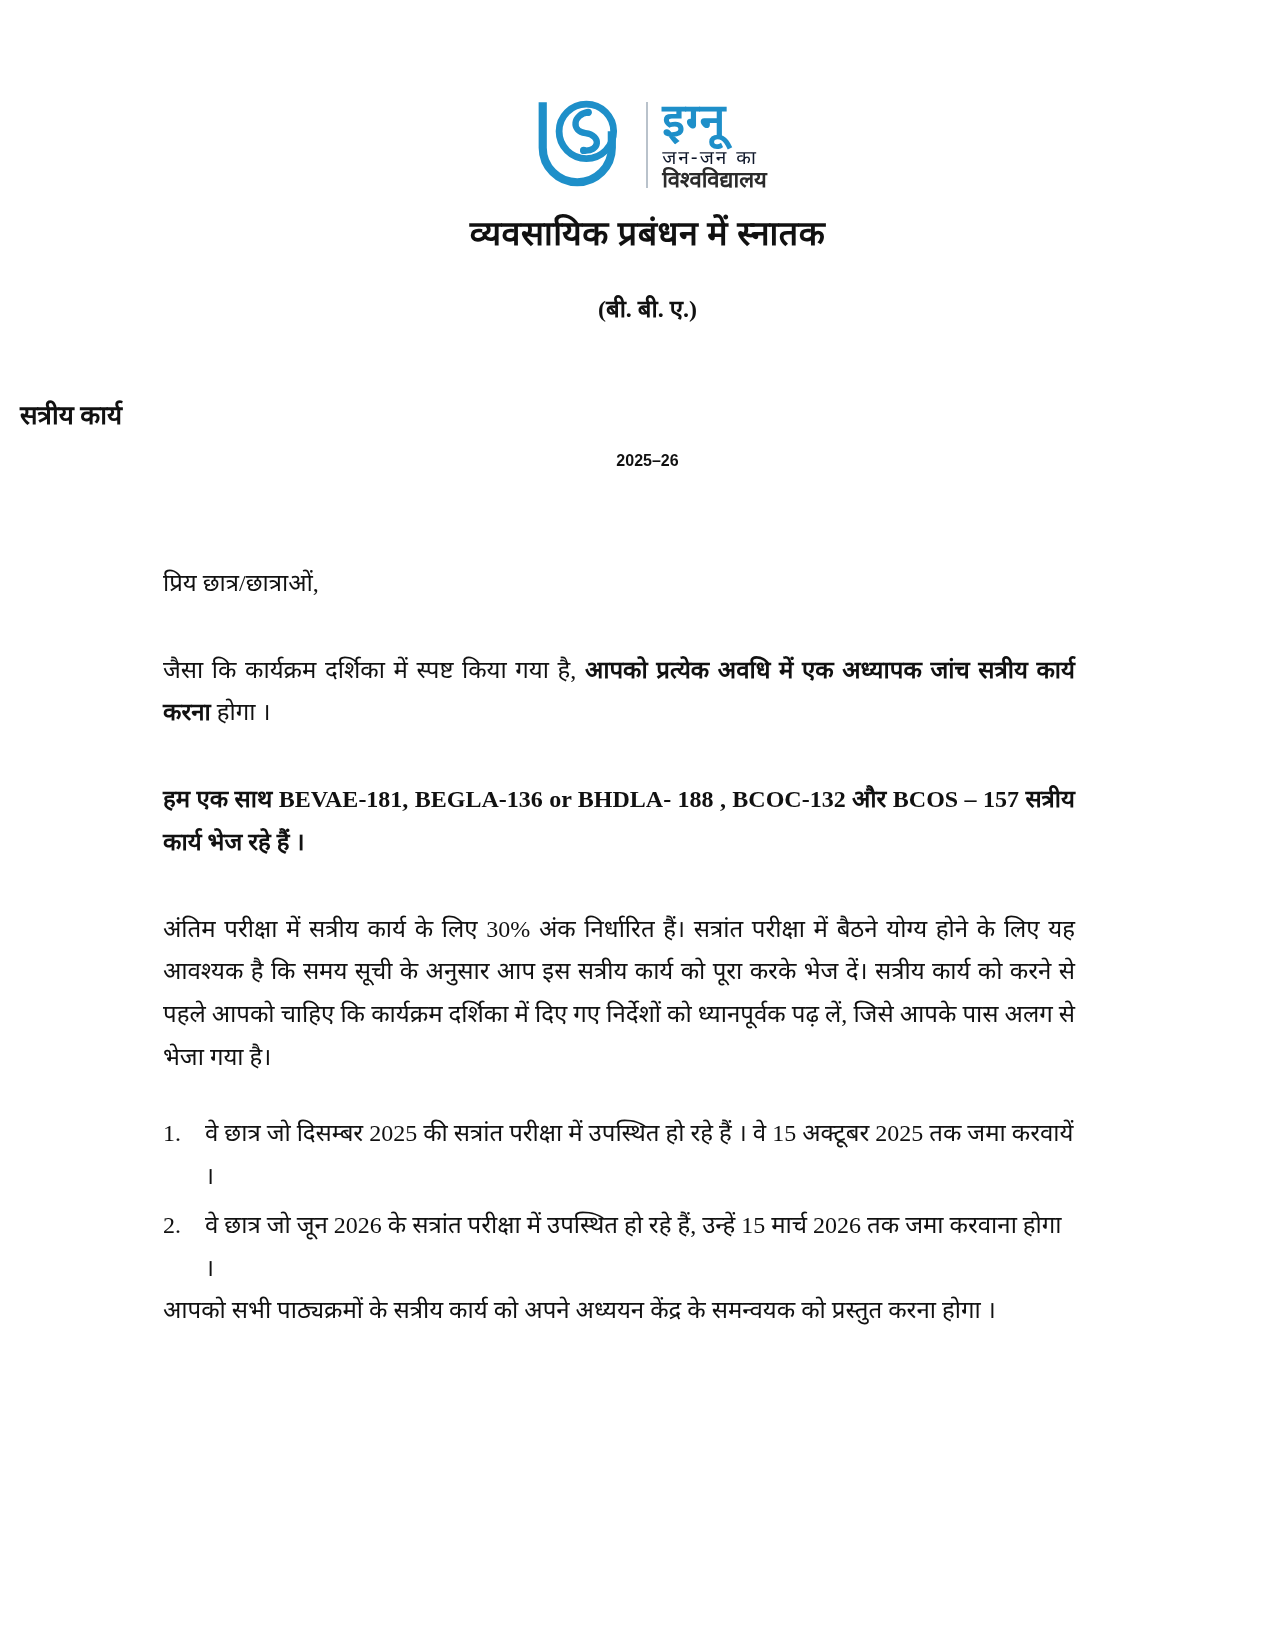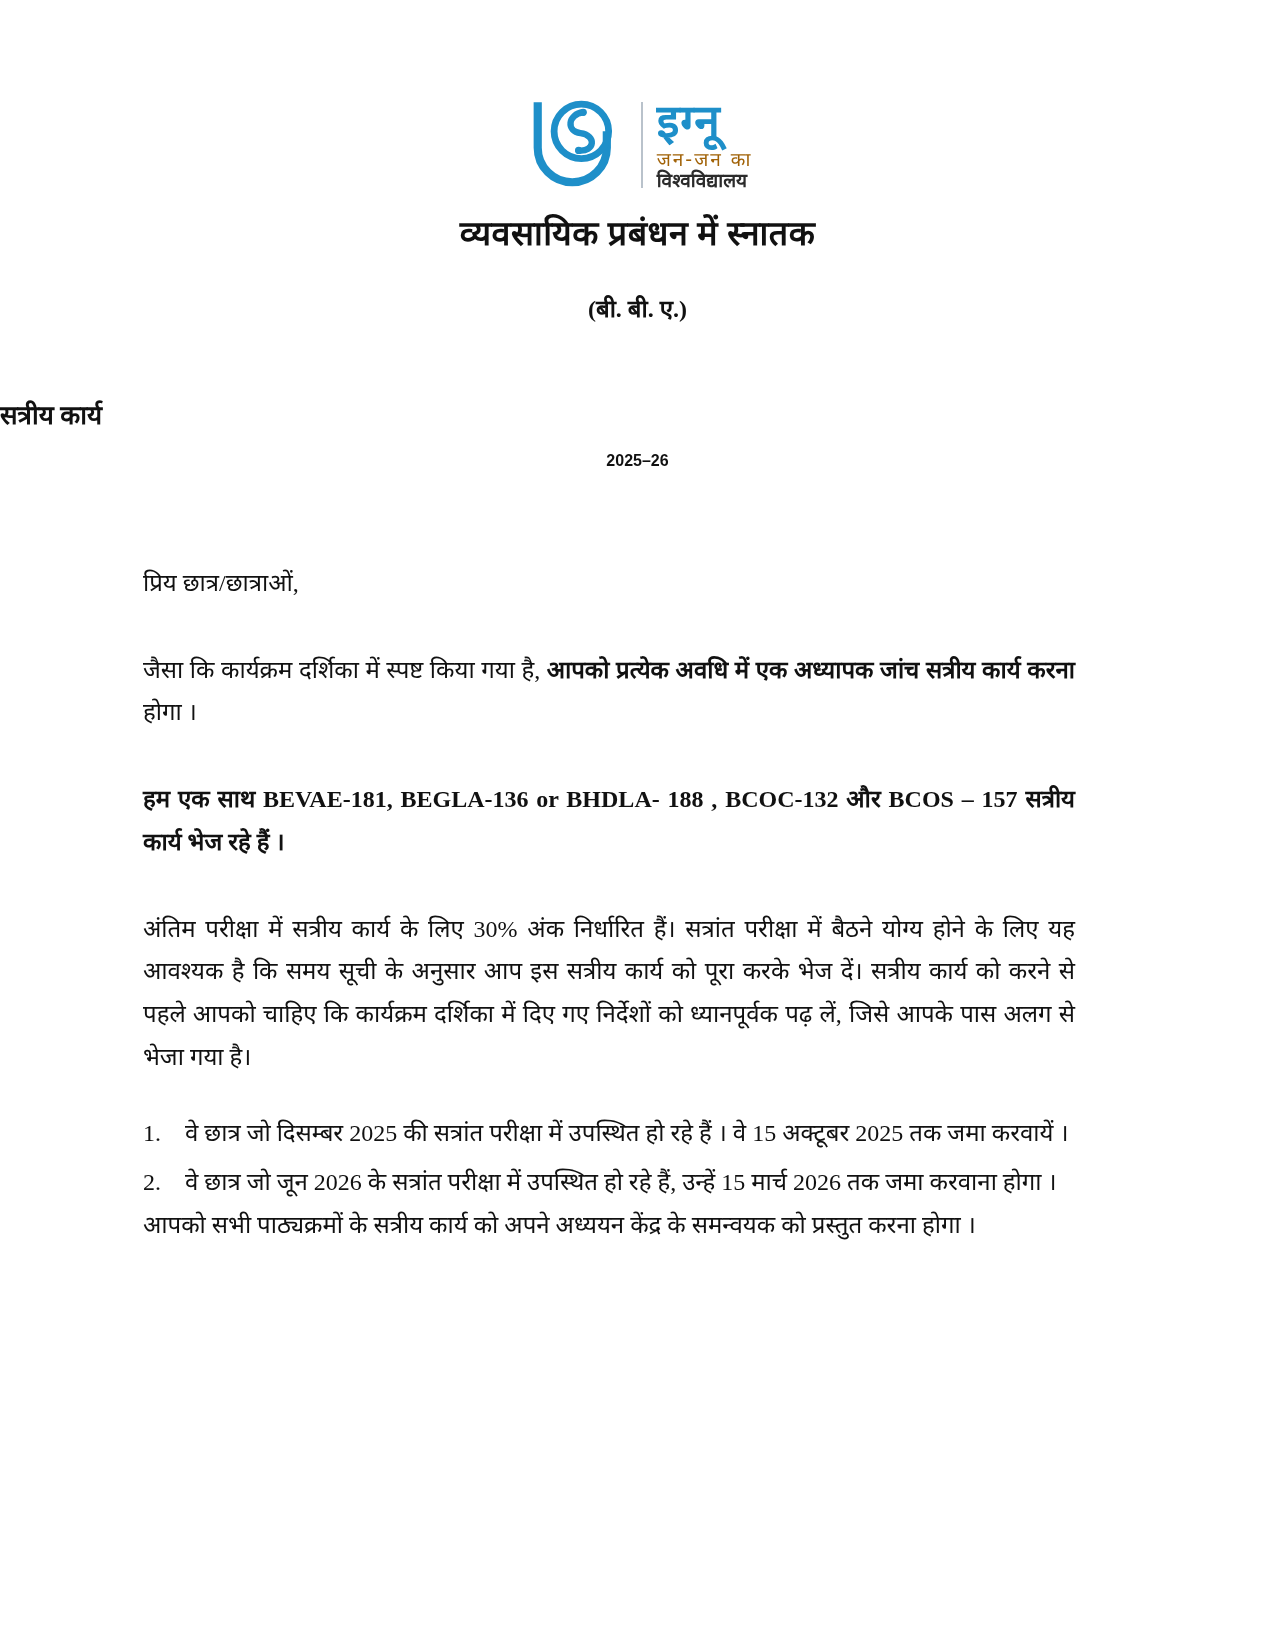--- a/index.html
+++ b/index.html
@@ -10,20 +10,21 @@
     margin: 0 auto;
     font-family: "Liberation Serif", "DejaVu Serif", serif;
     color: #111111;
     position: relative;
   }
   .page {
     width: 1275px;
     min-height: 1650px;
     background: #ffffff;
     padding-top: 95px;
+    padding-left: 20px;
   }
 
   
   .logo-row {
     display: flex;
     justify-content: center;
     align-items: center;
     gap: 14px;
     height: 100px;
   }
@@ -37,28 +38,28 @@
     font-family: "DejaVu Sans", sans-serif;
     font-weight: bold;
     font-size: 46px;
     color: #1e8fc9;
     line-height: 0.95;
     letter-spacing: 1px;
   }
   .logo-tagline1 {
     font-family: "DejaVu Sans", sans-serif;
     font-size: 19px;
-    color: #a16207;
+    color: #0f172a;
     margin-top: 6px;
     letter-spacing: 2px;
   }
   .logo-tagline2 {
     font-family: Liberation Sans, sans-serif;
     font-weight: bold;
-    font-size: 19px;
+    font-size: 22px;
     color: #2b2b2b;
     margin-top: 2px;
     text-align: right;
   }
 
   
   .doc-title {
     text-align: center;
     font-weight: bold;
     font-size: 34px;

